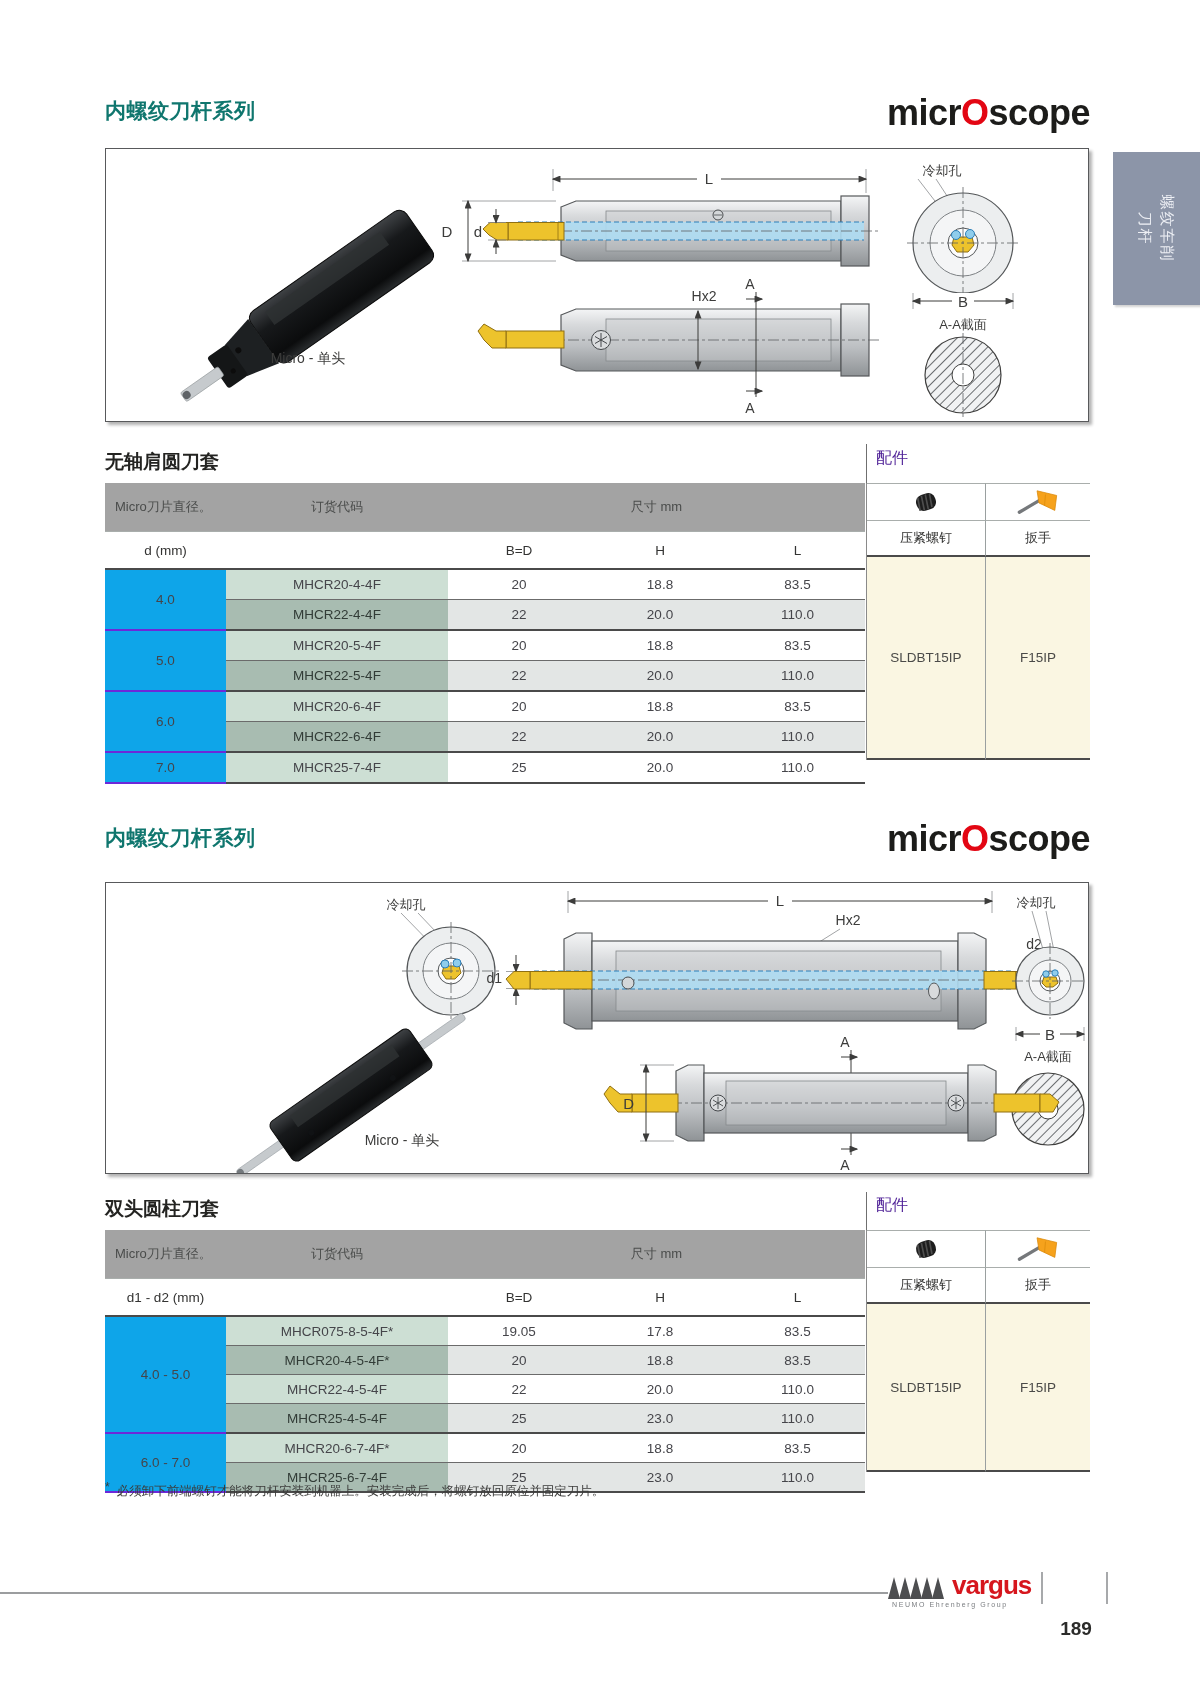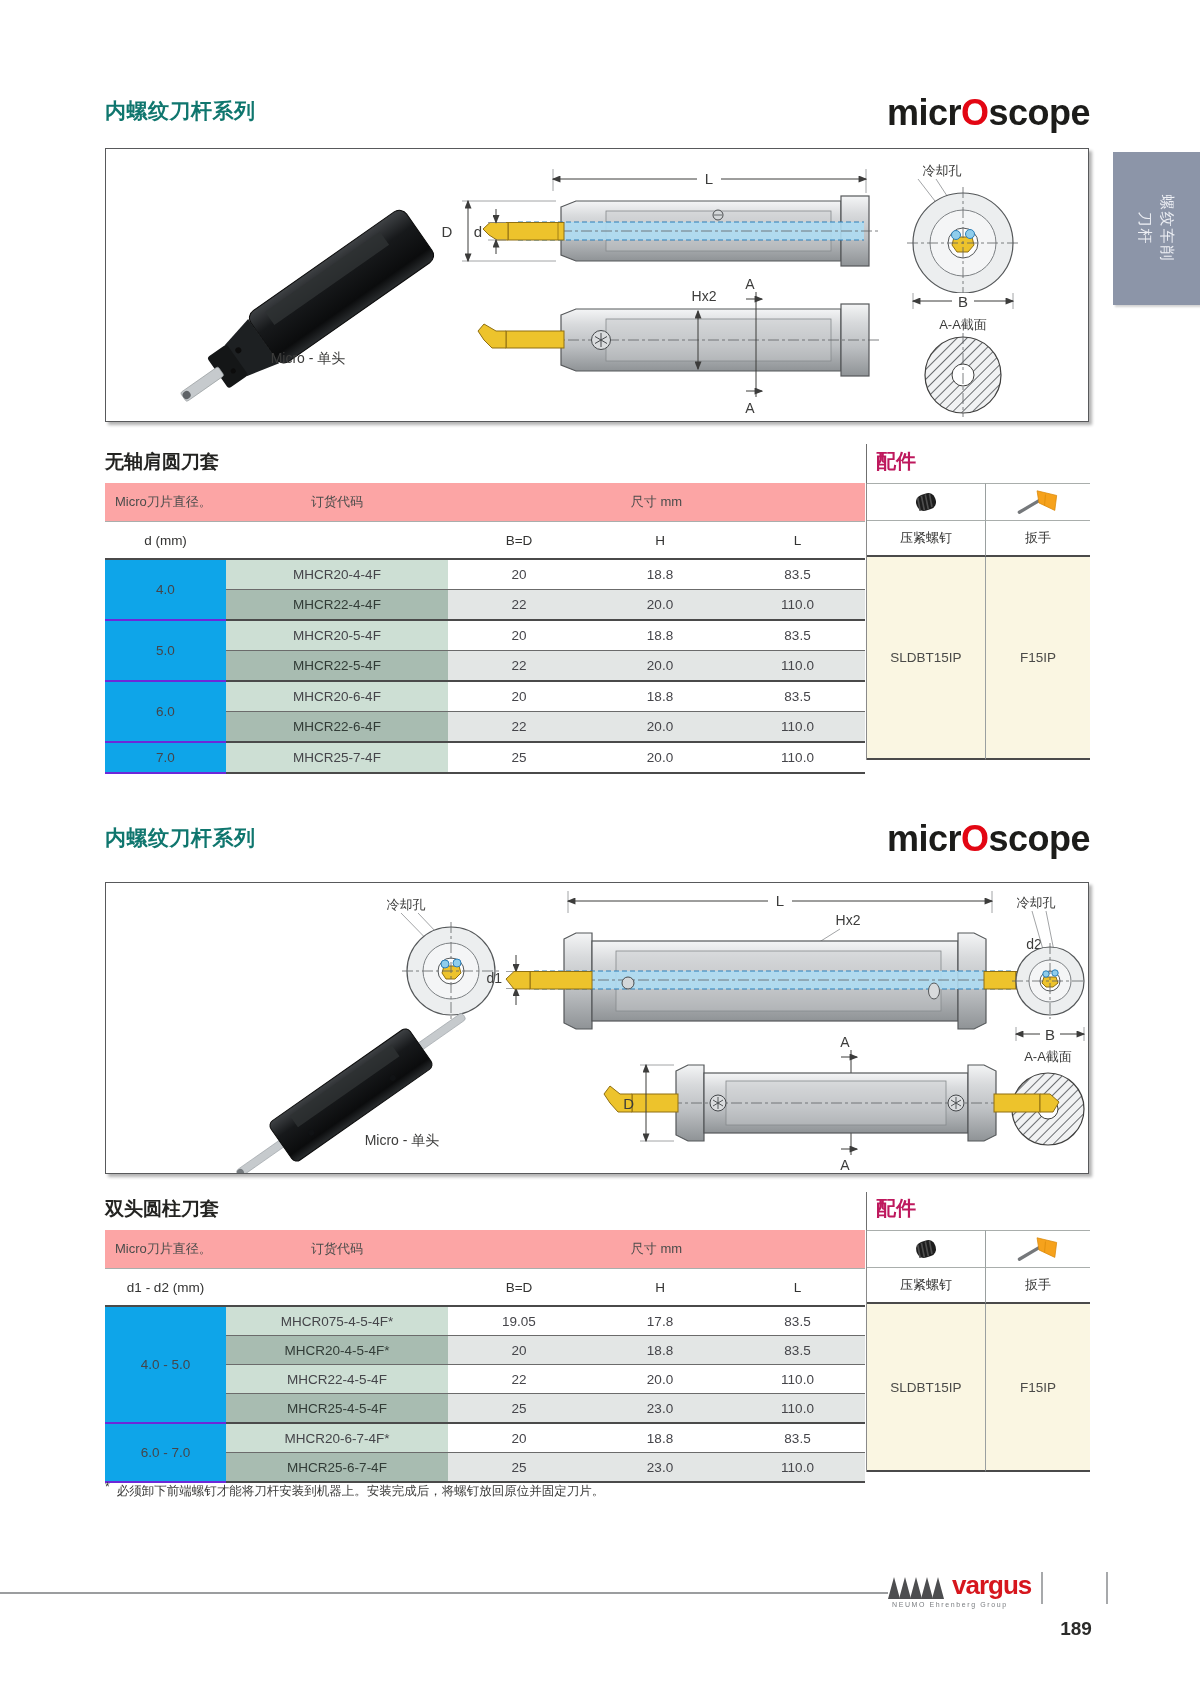--- a/index.html
+++ b/index.html
@@ -8,27 +8,27 @@
   .abs{position:absolute;}
   .sec-heading{font-size:21px;font-weight:bold;color:#0f766e;letter-spacing:0.5px;}
   .logo{font-size:36px;font-weight:bold;color:#1c1c1a;letter-spacing:-0.5px;text-align:right;width:300px;}
   .logo .o{color:#e30613;}
   .diagram-box{background:#ffffff;border:1.5px solid #58595b;box-shadow:3px 3px 3px rgba(0,0,0,0.30);}
   .side-tab{background:#8c95a8;box-shadow:2px 2px 2px rgba(0,0,0,0.18);}
   .side-tab .rot{position:absolute;left:-33px;top:33px;width:153px;height:87px;transform:rotate(90deg);
         display:flex;flex-direction:column;align-items:center;justify-content:center;
         color:#edeff4;font-size:15px;line-height:1.45;letter-spacing:2px;}
   .tbl-title{font-size:19px;font-weight:bold;color:#232321;}
-  .acc-title{font-size:20px;color:#be185d;font-weight:bold;}
+  .acc-title{font-size:16px;color:#4c1d95;}
   .vline{background:#6f6f6f;width:1px;}
 
   table.spec{border-collapse:collapse;table-layout:fixed;width:760px;}
   table.spec td{padding:0;text-align:center;font-size:13.5px;color:#45454a;height:29px;}
   table.t2 tbody td{height:28px;}
-  tr.band td{background:#fca5a5;height:38px;font-size:13px;color:#4a4c4b;border-bottom:1px solid #a9aeac;}
+  tr.band td{background:#a3a3a3;height:48px;font-size:13px;color:#4a4c4b;border-bottom:1px solid #a9aeac;}
   tr.band td.al{text-align:left;padding-left:10px;}
   tr.sub td{height:36px;font-size:13.5px;color:#333332;border-bottom:2px solid #4a4a4a;}
   td.dcell{background:#0ea5e9;border-bottom:2px solid #6d28d9;color:#45454a;}
   td.codecell{background:#cddfd4;color:#3e4a44;}
   td.codecell.alt{background:#a8bcb1;color:#323c37;}
   td.numcell{background:#ffffff;}
   td.numcell.alt{background:#e3e6e5;}
   td.rsep{border-bottom:1px solid #6b6b6b;}
   td.gend{border-bottom:2px solid #4a4a4a;}
 
@@ -444,21 +444,21 @@
           <td>d1 - d2 (mm)</td>
           <td></td>
           <td>B=D</td>
           <td>H</td>
           <td>L</td>
         </tr>
       </thead>
       <tbody>
           <tr>
             <td rowspan="4" class="dcell">4.0 - 5.0</td>
-            <td class="codecell rsep">MHCR075-4-5-4F*</td>
+            <td class="codecell rsep">MHCR075-8-5-4F*</td>
             <td class="numcell rsep">19.05</td>
             <td class="numcell rsep">17.8</td>
             <td class="numcell rsep">83.5</td>
           </tr>
           <tr>
             <td class="codecell alt rsep">MHCR20-4-5-4F*</td>
             <td class="numcell alt rsep">20</td>
             <td class="numcell alt rsep">18.8</td>
             <td class="numcell alt rsep">83.5</td>
           </tr>

